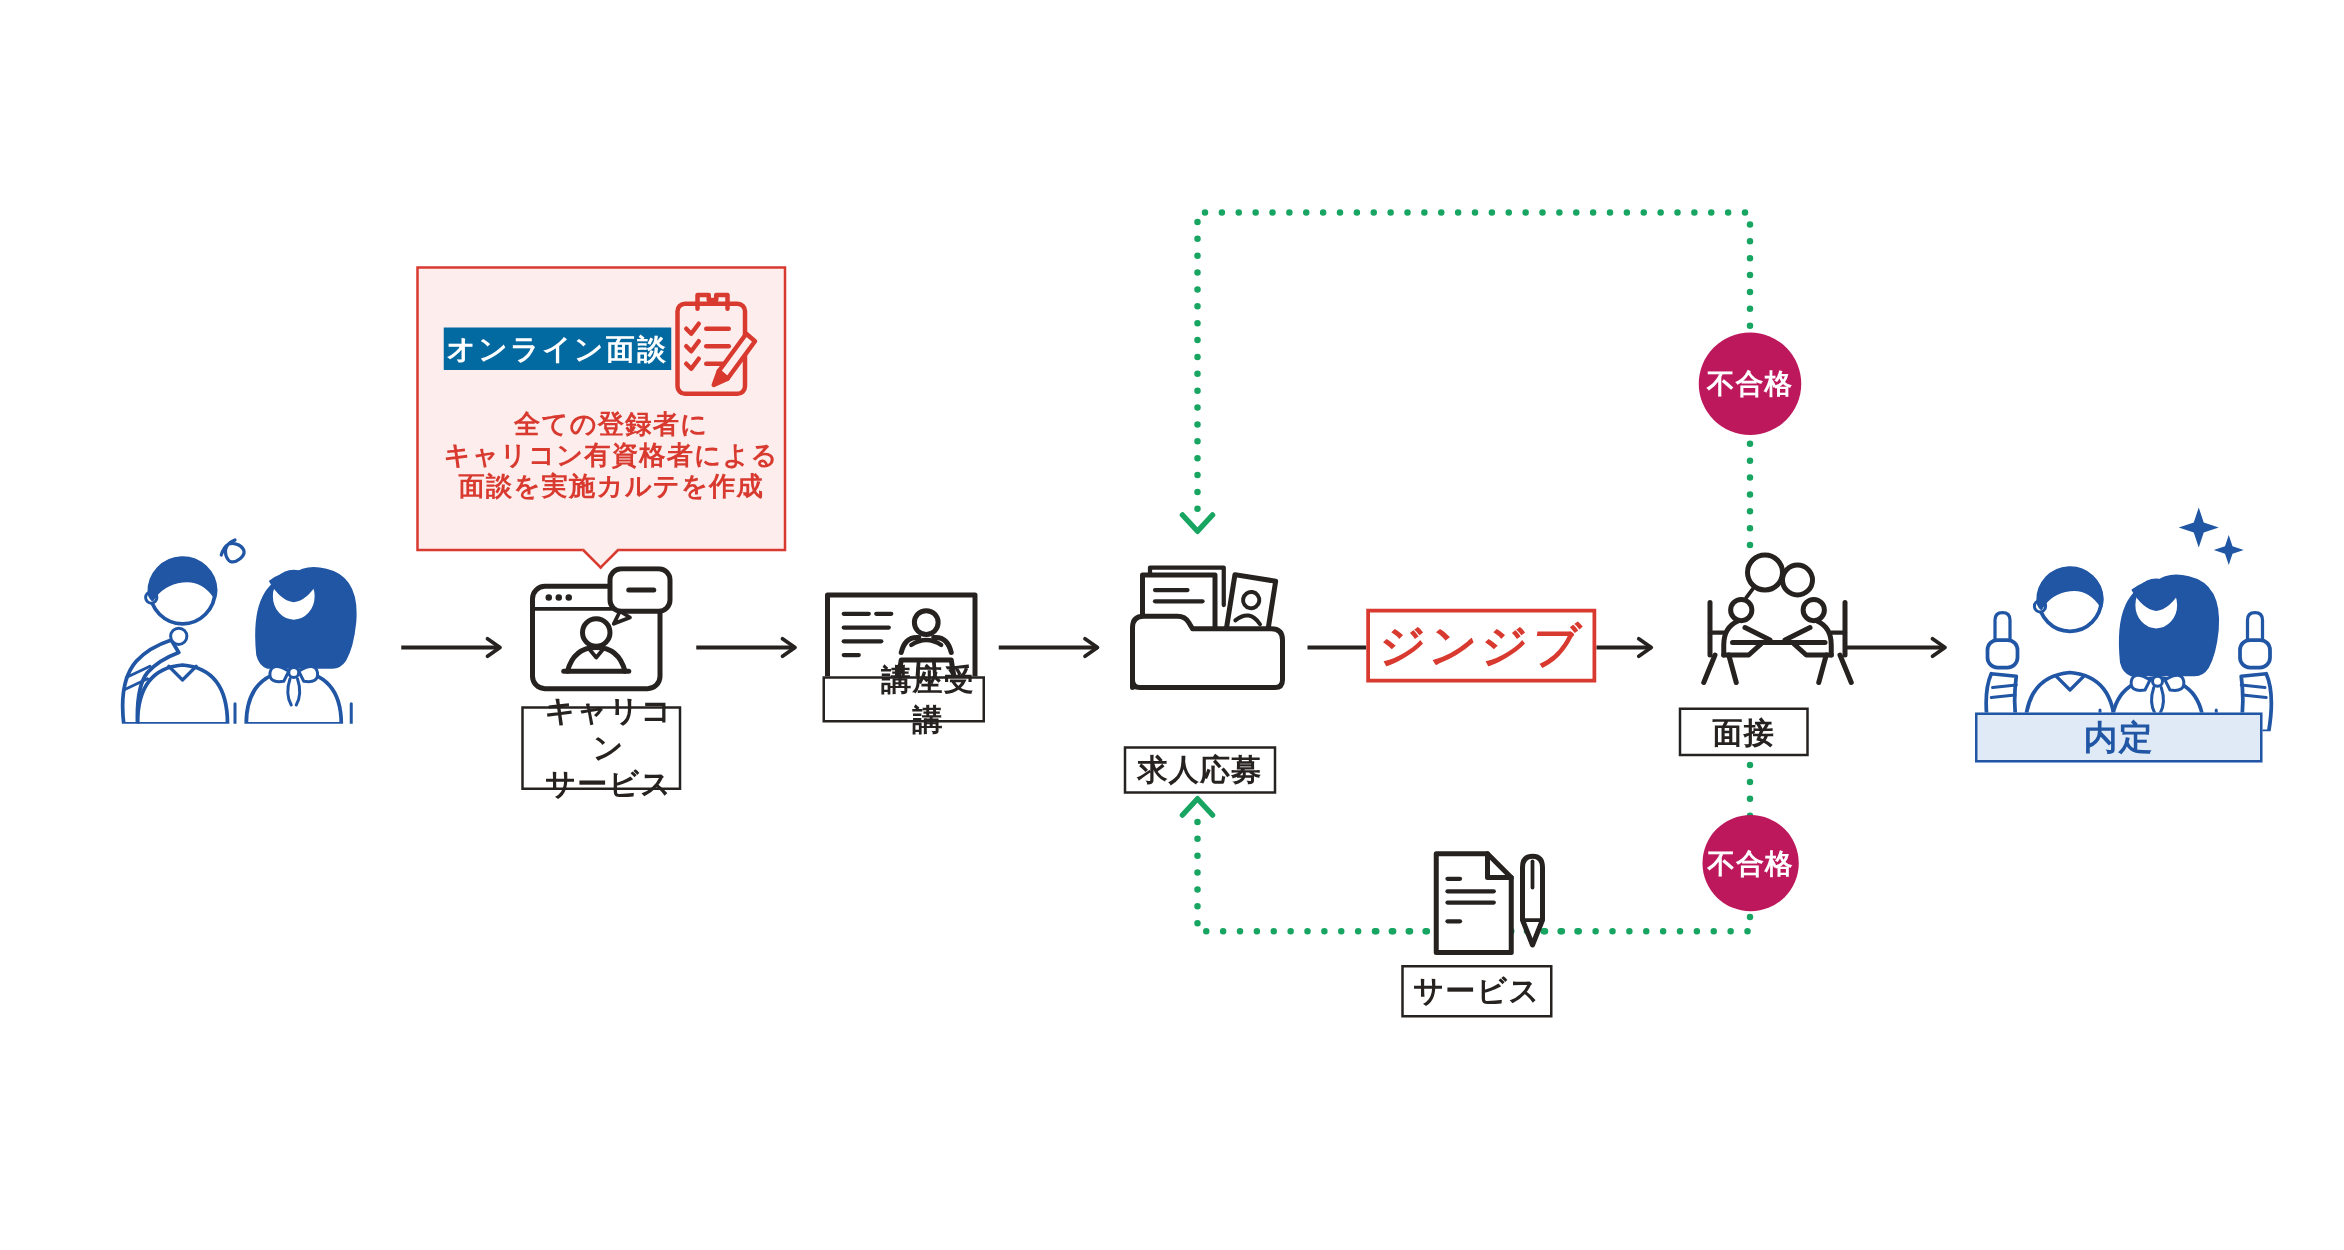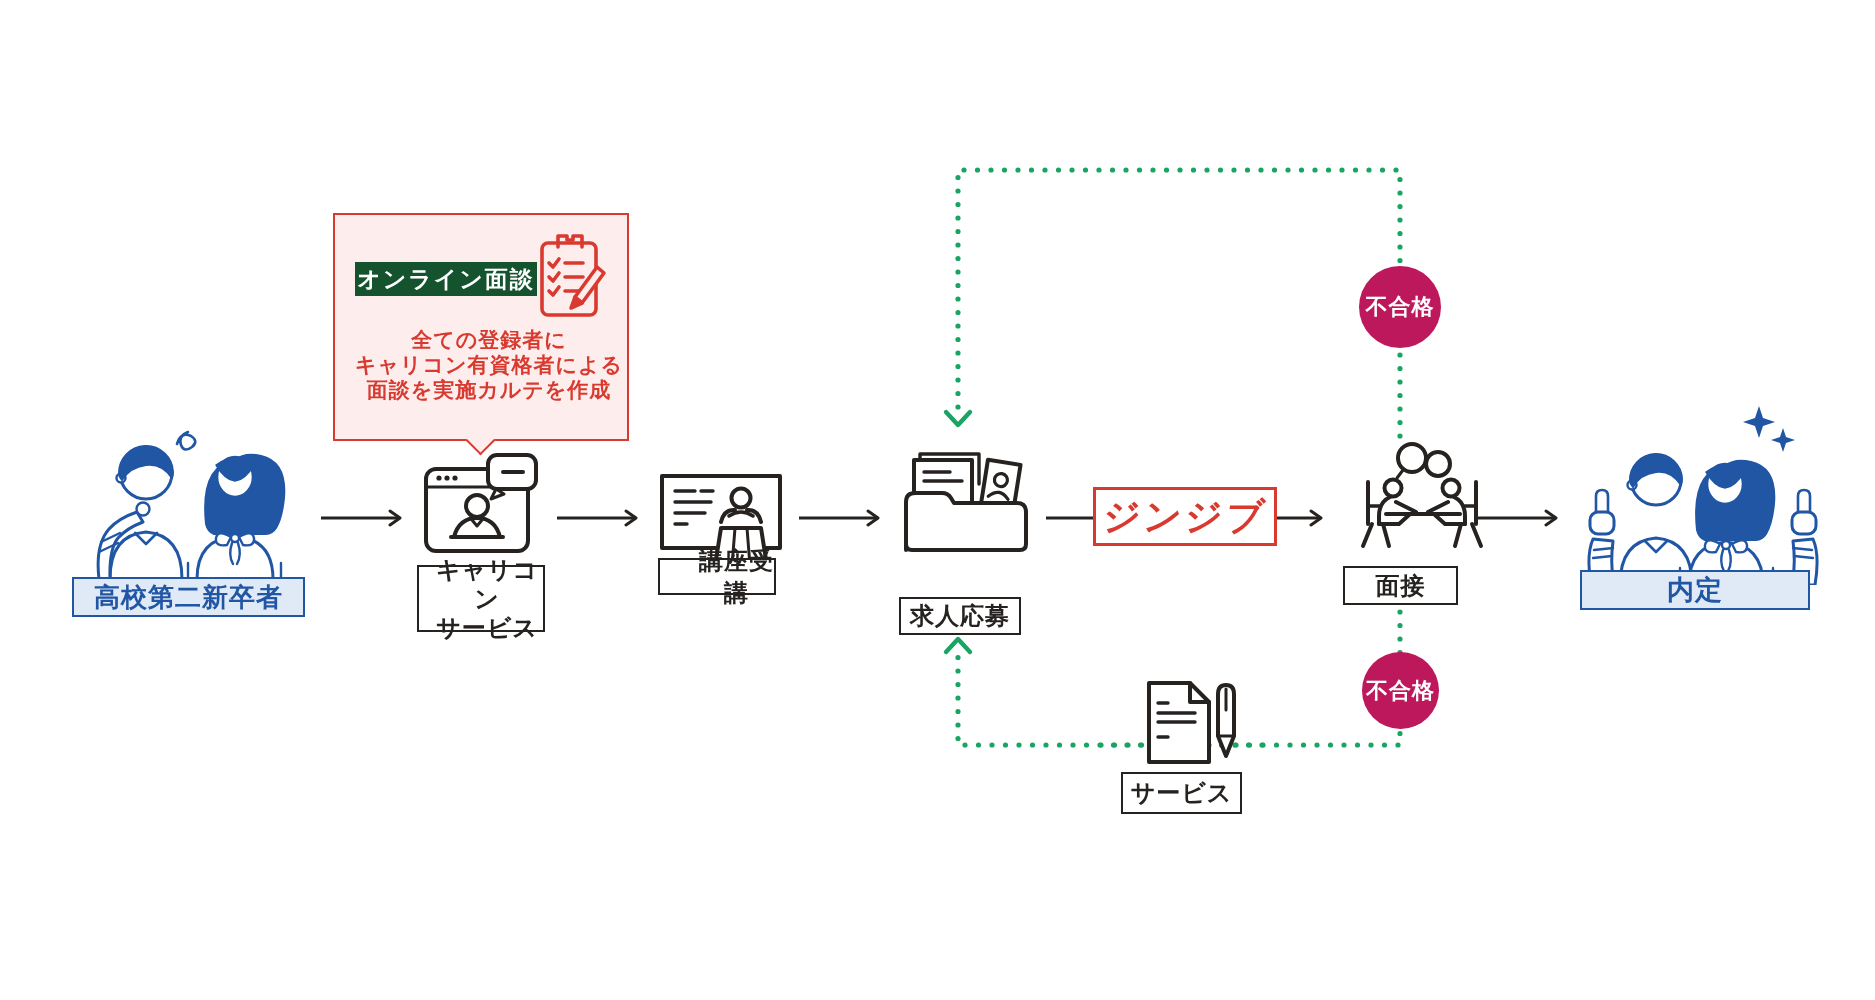--- a/index.html
+++ b/index.html
@@ -27,21 +27,21 @@
   .callout .tail {
     position:absolute; bottom:-12px; left:50%; width:21px; height:21px; margin-left:-11px;
     background:#fdeeed; border-right:2.5px solid #d93a30; border-bottom:2.5px solid #d93a30;
     transform:rotate(45deg); z-index:1;
   }
   .callout-text {
     position:absolute; left:0; width:100%; text-align:center;
     color:#d93a30; font-weight:bold; font-size:21px; line-height:25px; letter-spacing:1px;padding-left:16px;
   }
   .badge {
-    position:absolute; background:#14532d; color:#ffffff; font-weight:bold;
+    position:absolute; background:#0369a1; color:#ffffff; font-weight:bold;
     font-size:23px; letter-spacing:2px; display:flex; align-items:center; justify-content:center;
   }
 
   
   .jinjib-box {
     position:absolute; z-index:3; background:#ffffff; border:3px solid #d93a30;
     color:#d93a30; font-weight:bold; font-size:37px; letter-spacing:3px;
     display:flex; align-items:center; justify-content:center;
   }
   .jinjib-box span { transform:skewX(-7deg); display:inline-block; }
@@ -270,32 +270,31 @@
       </g>
     </svg>
     <div class="callout-text" style="top:112px;">
       <div>全ての登録者に</div>
       <div>キャリコン有資格者による</div>
       <div>面談を実施カルテを作成</div>
     </div>
   </div>
 
 
-  <div class="label-box blue" style="left:72px; top:577px; width:233px; height:40px; font-size:26px;">高校第二新卒者</div>
 
   <div class="label-box two-line" style="left:417px; top:565px; width:128px; height:67px; font-size:24px; line-height:29px;padding-left:12px;">
     <div>キャリコン</div>
     <div>サービス</div>
   </div>
 
-  <div class="label-box" style="left:658px; top:558px; width:118px; height:37px; font-size:24px;padding-left:39px;">講座受講</div>
+  <div class="label-box" style="left:658px; top:541px; width:130px; height:37px; font-size:24px;padding-left:39px;">講座受講</div>
 
   <div class="label-box" style="left:899px; top:565px; width:122px; height:38px; font-size:24px;margin-top:32px;">求人応募</div>
 
-  <div class="label-box" style="left:1343px; top:566px; width:115px; height:39px; font-size:24px;font-family:Liberation Serif, serif;">面接</div>
+  <div class="label-box" style="left:1343px; top:566px; width:104px; height:39px; font-size:24px;font-family:Liberation Serif, serif;">面接</div>
 
   <div class="label-box blue" style="left:1580px; top:570px; width:230px; height:40px; font-size:27px;">内定</div>
 
   <div class="label-box" style="left:1121px; top:772px; width:121px; height:42px; font-size:24px;">サービス</div>
 
   <div class="jinjib-box" style="left:1093px; top:487px; width:184px; height:59px;">
     <span>ジンジブ</span>
   </div>
 
   <div class="fail-circle" style="left:1359px; top:266px; width:82px; height:82px;">不合格</div>

